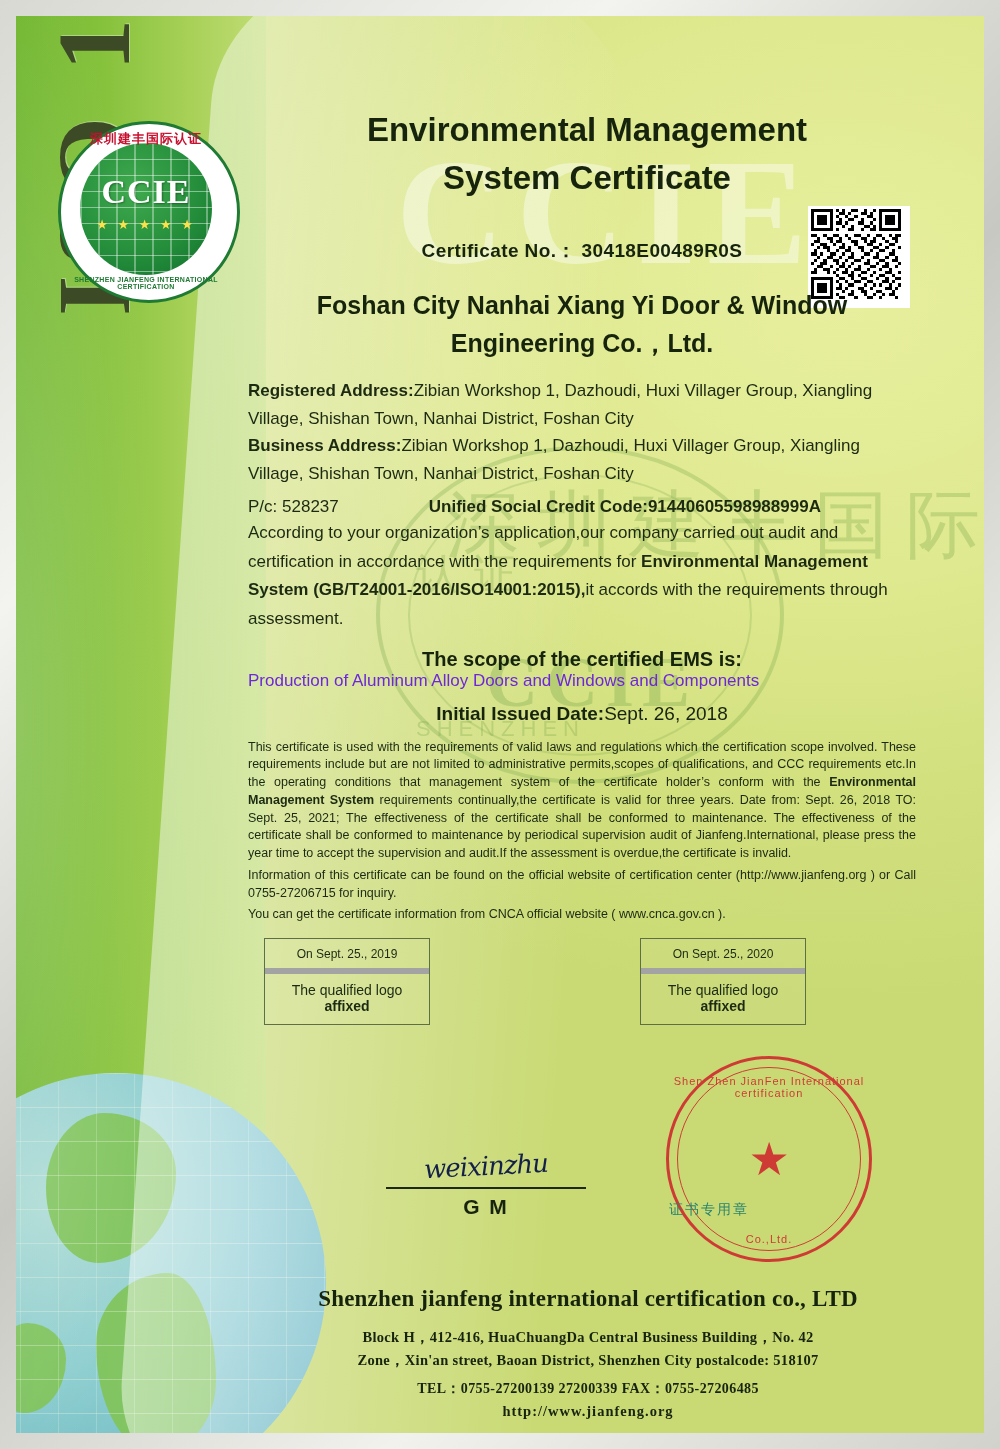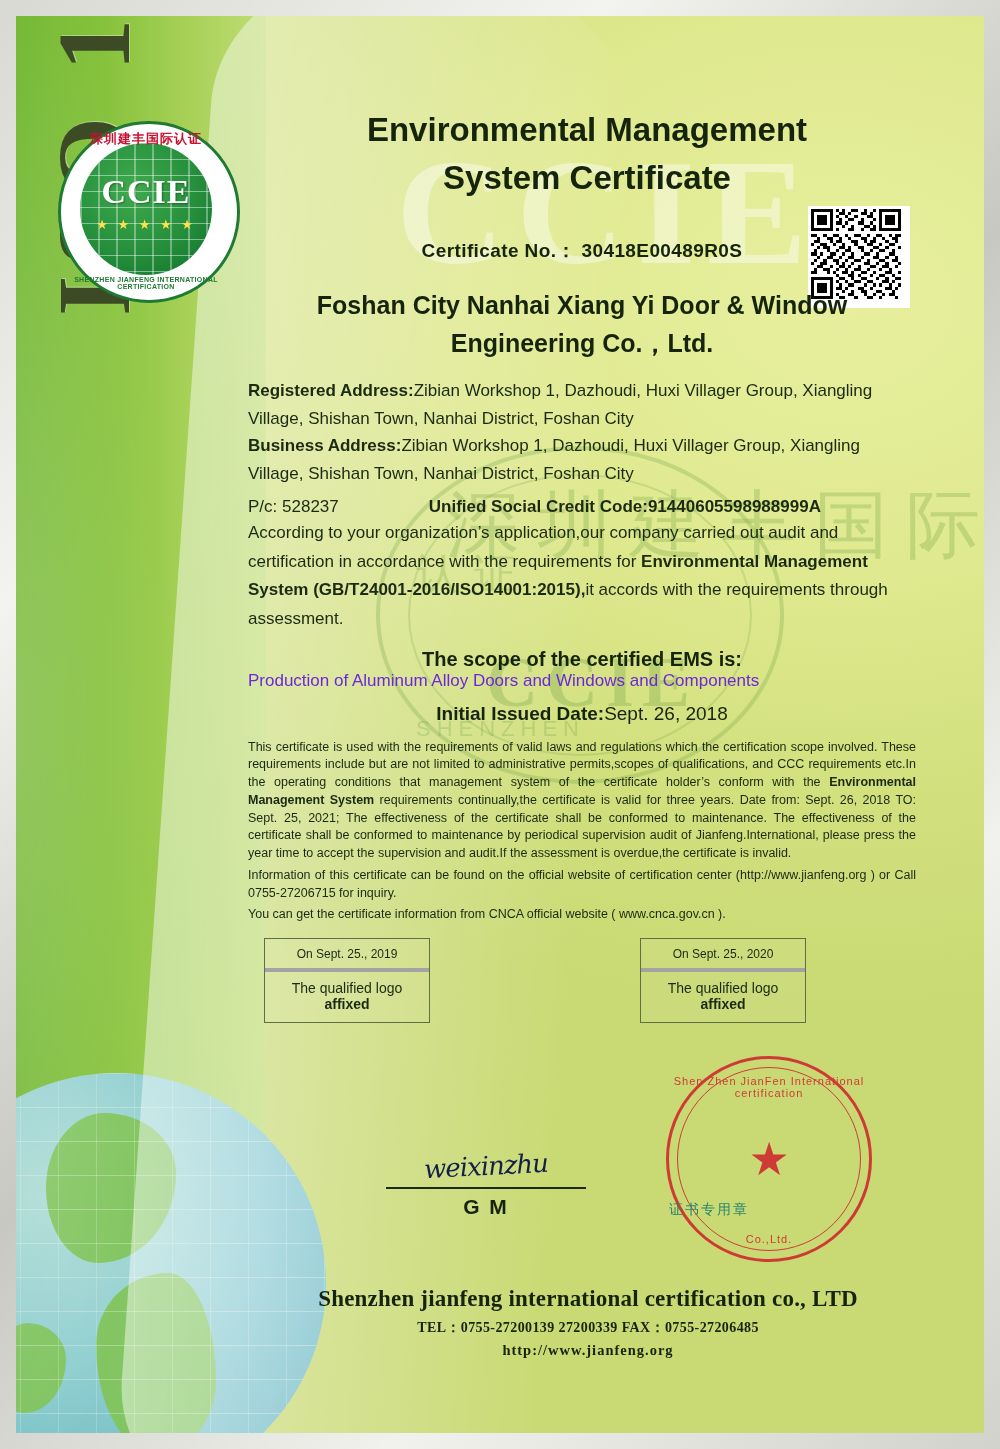--- a/index.html
+++ b/index.html
@@ -335,21 +335,21 @@
   .stamp-box {
     width: 152px;
     border: 1px solid #5f6f45;
     padding: 8px 6px 10px 6px;
     text-align: center;
     background: rgba(255,255,255,0.05);
   }
   .stamp-box .date {
     font-size: 12px;
     color: #1c2a12;
-    border-bottom: 4px solid #a3a3a3;
+    border-bottom: 6px solid #a3a3a3;
     padding-bottom: 7px;
     margin: 0 -6px 8px -6px;
   }
   .stamp-box .note {
     font-size: 14px;
     color: #1c2a12;
   }
   .stamp-box .note b { font-weight: bold; }
 
   
@@ -784,17 +784,21 @@
     <div class="red-seal">
       <div class="inner-ring"></div>
       <div class="arc-top">Shen Zhen JianFen International certification</div>
       <div class="star">★</div>
       <div class="cn-line">证书专用章</div>
       <div class="arc-bottom">Co.,Ltd.</div>
     </div>
 
     <div class="footer">
       <div class="org">Shenzhen jianfeng international certification co., LTD</div>
+      <div class="addr-line">
+        <div>Block H，412-416, HuaChuangDa Central Business Building，No. 42</div>
+        <div>Zone，Xin'an street, Baoan District, Shenzhen City  postalcode: 518107</div>
+      </div>
       <div class="tel-line">TEL：0755-27200139  27200339          FAX：0755-27206485</div>
       <div class="web">http://www.jianfeng.org</div>
     </div>
   </div>
 </div>
 
 </body></html>

